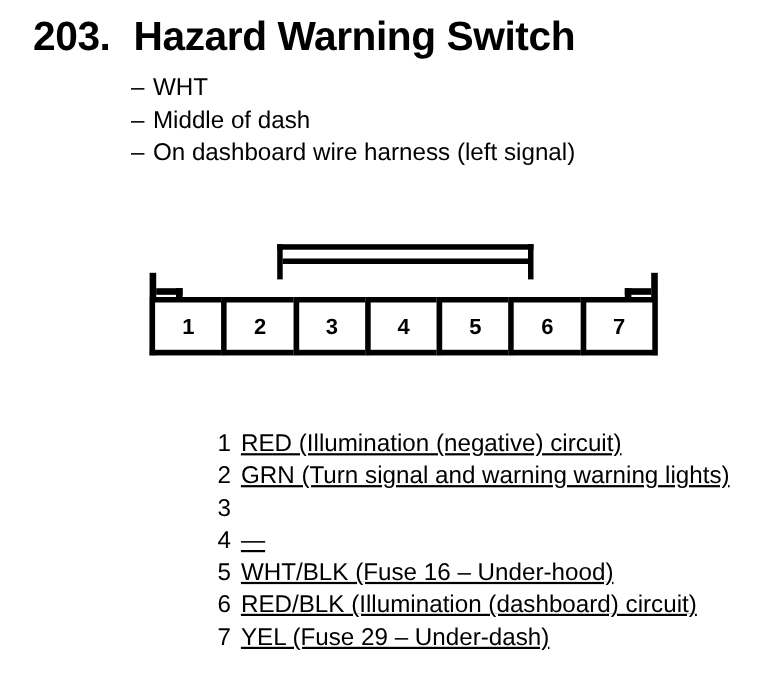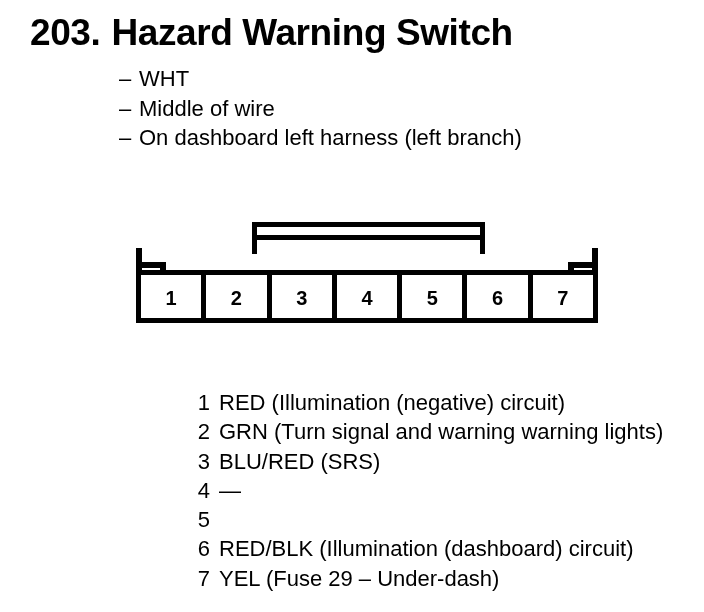--- a/index.html
+++ b/index.html
@@ -32,21 +32,21 @@
     font-weight: bold;
     letter-spacing: -0.4px;
     white-space: nowrap;
     line-height: 1;
   }
   #title-number {
     display: inline;
   }
   #title-text {
     display: inline;
-    margin-left: 11px;
+    margin-left: 21px;
   }
 
   #spec-list {
     position: absolute;
     left: 119px;
     top: 64px;
     width: 560px;
   }
   .spec-row {
     display: flex;
@@ -157,43 +157,44 @@
     white-space: nowrap;
   }
   .legend-num {
     width: 24px;
     flex: 0 0 24px;
     text-align: right;
   }
   .legend-desc {
     flex: 0 0 auto;
     margin-left: 9px;
+    text-decoration: underline;
   }
 </style>
 </head>
 <body>
 
 <div id="header-block">
 
   <div id="doc-title">
     <span id="title-number">203.</span><span id="title-text">Hazard Warning Switch</span>
   </div>
 
   <div id="spec-list">
     <div class="spec-row">
       <span class="spec-dash">–</span>
       <span class="spec-text">WHT</span>
     </div>
     <div class="spec-row">
       <span class="spec-dash">–</span>
-      <span class="spec-text">Middle of wire</span>
+      <span class="spec-text">Middle of dash</span>
     </div>
     <div class="spec-row">
       <span class="spec-dash">–</span>
-      <span class="spec-text">On dashboard left harness (left branch)</span>
+      <span class="spec-text">On dashboard wire harness (left signal)</span>
     </div>
   </div>
 
 </div>
 
 <div id="connector-diagram">
 
   <div id="connector-tab"></div>
   <div id="connector-tab-slot"></div>
 
@@ -237,28 +238,28 @@
   <div class="legend-row">
     <span class="legend-num">1</span>
     <span class="legend-desc">RED (Illumination (negative) circuit)</span>
   </div>
   <div class="legend-row">
     <span class="legend-num">2</span>
     <span class="legend-desc">GRN (Turn signal and warning warning lights)</span>
   </div>
   <div class="legend-row">
     <span class="legend-num">3</span>
-    <span class="legend-desc">BLU/RED (SRS)</span>
   </div>
   <div class="legend-row">
     <span class="legend-num">4</span>
     <span class="legend-desc">—</span>
   </div>
   <div class="legend-row">
     <span class="legend-num">5</span>
+    <span class="legend-desc">WHT/BLK (Fuse 16 – Under-hood)</span>
   </div>
   <div class="legend-row">
     <span class="legend-num">6</span>
     <span class="legend-desc">RED/BLK (Illumination (dashboard) circuit)</span>
   </div>
   <div class="legend-row">
     <span class="legend-num">7</span>
     <span class="legend-desc">YEL (Fuse 29 – Under-dash)</span>
   </div>
 </div>

